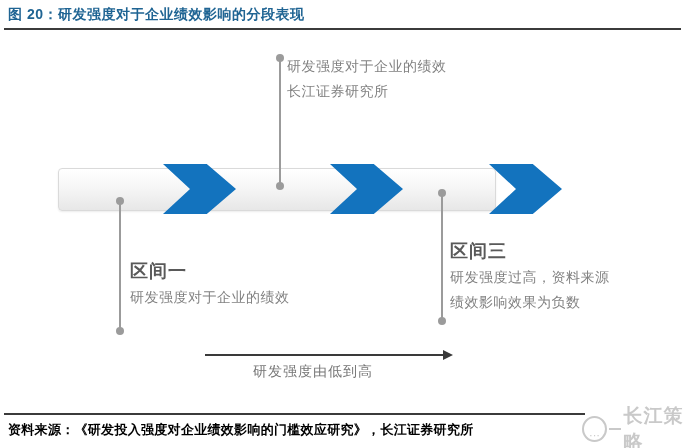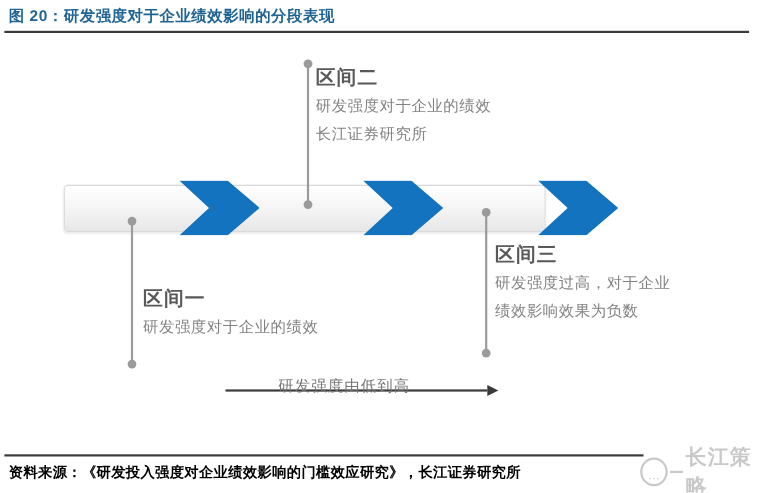--- a/index.html
+++ b/index.html
@@ -44,27 +44,27 @@
   .line-three{left:441px;top:193px;height:128px;}
   .dot-three-top{left:438px;top:189px;}
   .dot-three-bottom{left:438px;top:317px;}
 
   
   .interval{position:absolute;width:200px;}
   .iv-title{font-size:18px;line-height:22px;font-weight:bold;color:var(--head-gray);margin-bottom:8px;letter-spacing:1px;}
   .iv-line{font-size:14px;line-height:14px;color:var(--body-gray);margin-bottom:11px;letter-spacing:.5px;}
   .interval-two{left:287px;top:59px;}
   .interval-one{left:130px;top:260px;}
-  .interval-three{left:450px;top:220px;}
+  .interval-three{left:450px;top:240px;}
 
   
   .axis-line{position:absolute;left:205px;top:354px;width:238px;height:2px;background:#3A3A3A;}
   .axis-head{position:absolute;left:443px;top:350px;width:0;height:0;
        border-left:10px solid #3A3A3A;border-top:5px solid transparent;border-bottom:5px solid transparent;}
-  .axis-label{position:absolute;left:253px;top:342px;font-size:14px;color:#767676;letter-spacing:1px;}
+  .axis-label{position:absolute;left:253px;top:363px;font-size:14px;color:#767676;letter-spacing:1px;}
 
   
   .source{position:absolute;left:8px;top:421px;font-size:13px;font-weight:bold;color:#000000;letter-spacing:.3px;}
   .watermark{position:absolute;left:582px;top:403px;display:flex;align-items:center;color:var(--wm-gray);}
   .wm-circle{width:26px;height:26px;border-radius:50%;border:2px solid var(--wm-gray);
        display:flex;align-items:flex-end;justify-content:center;font-size:11px;line-height:10px;color:var(--wm-gray);}
   .wm-dash{width:13px;height:2px;background:var(--wm-gray);margin:0 2px;}
   .wm-text{font-size:19px;font-weight:bold;letter-spacing:1px;text-shadow:1px 1px 0 #fff;}
 </style>
 </head>
@@ -86,33 +86,32 @@
 
   <div class="conn-line line-two"></div>
   <div class="conn-dot dot-two-top"></div>
   <div class="conn-dot dot-two-bottom"></div>
 
   <div class="conn-line line-three"></div>
   <div class="conn-dot dot-three-top"></div>
   <div class="conn-dot dot-three-bottom"></div>
 
   <div class="interval interval-two">
-    <div class="iv-title">区间二</div>
     <div class="iv-line">研发强度对于企业的绩效</div>
     <div class="iv-line">长江证券研究所</div>
   </div>
 
   <div class="interval interval-one">
     <div class="iv-title">区间一</div>
     <div class="iv-line">研发强度对于企业的绩效</div>
   </div>
 
   <div class="interval interval-three">
     <div class="iv-title">区间三</div>
-    <div class="iv-line">研发强度过高，对于企业</div>
+    <div class="iv-line">研发强度过高，资料来源</div>
     <div class="iv-line">绩效影响效果为负数</div>
   </div>
 
   <div class="axis-line"></div>
   <div class="axis-head"></div>
   <div class="axis-label">研发强度由低到高</div>
 
   <div class="rule rule-bottom"></div>
   <div class="source">资料来源：《研发投入强度对企业绩效影响的门槛效应研究》，长江证券研究所</div>
 

